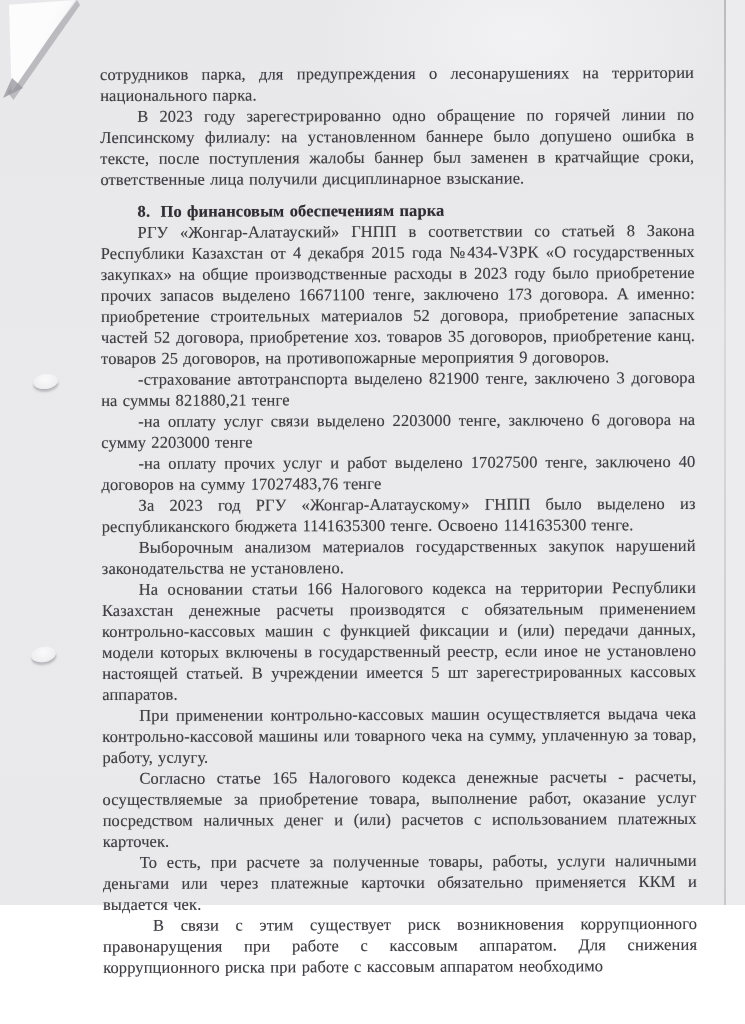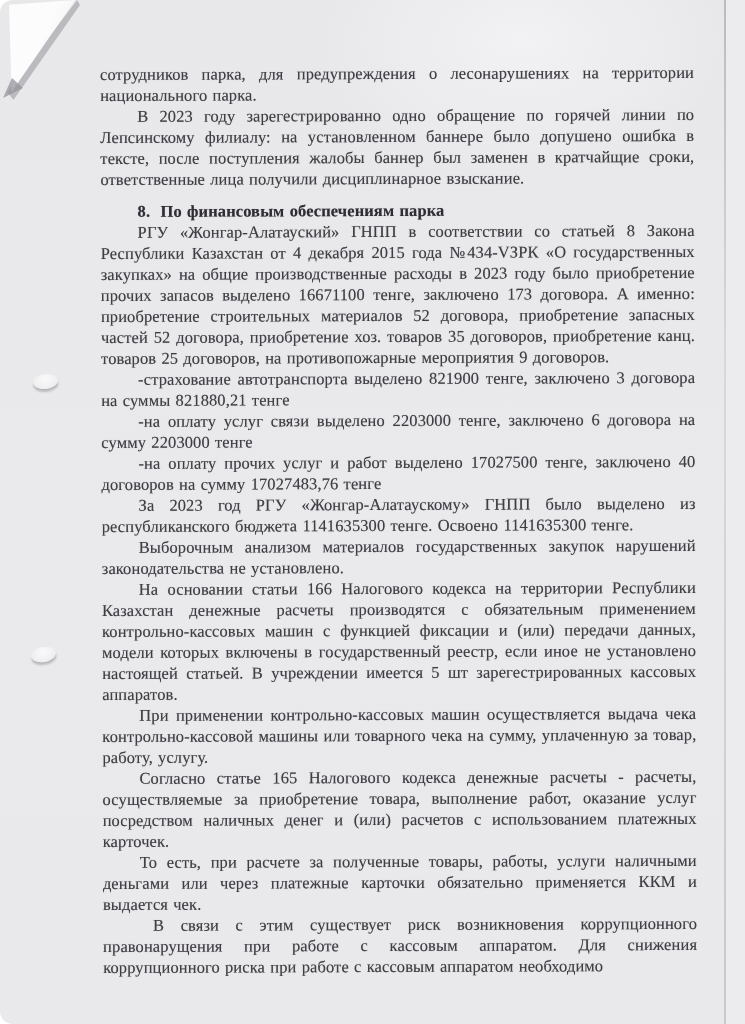--- a/index.html
+++ b/index.html
@@ -3,25 +3,24 @@
 <meta charset="utf-8">
 <style>
   html, body {
     margin: 0; padding: 0;
     width: 745px; height: 1024px;
     overflow: hidden;
     font-family: "Liberation Serif", serif;
   }
   .page {
     position: relative;
-    width: 745px; height: 1024px;
+    width: 745px; height: 905px;
     background:
       radial-gradient(ellipse 340px 220px at 70% 4%, rgba(243,243,245,0.9) 0%, rgba(243,243,245,0) 60%),
       linear-gradient(180deg, #e8e8ea 0%, #eaeaec 55%, #e9e9eb 100%);
-    border-radius: 13px;
   }
   
   .edge-right {
     position: absolute; top: 0; left: 726px; right: 0; height: 100%;
     background: #ececee;
   }
   .edge-line {
     position: absolute; top: 0; left: 724px; width: 2px; height: 100%;
     background: linear-gradient(180deg,
       rgba(178,178,184,0.85) 0%,

